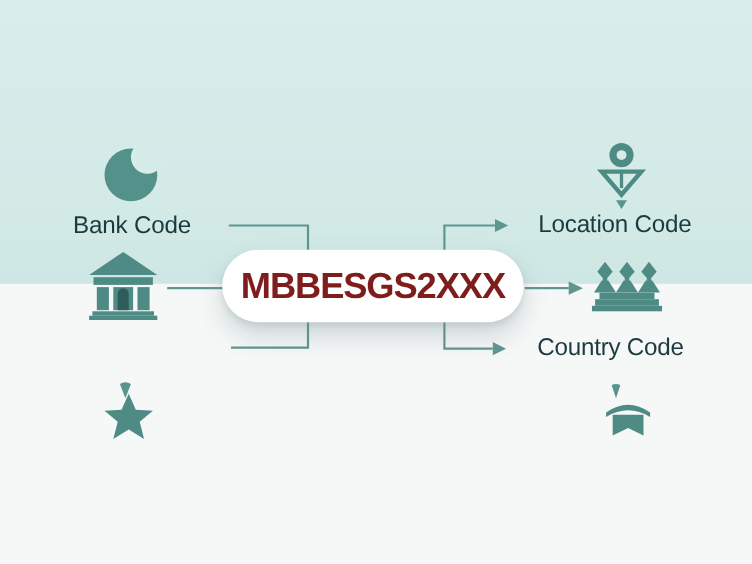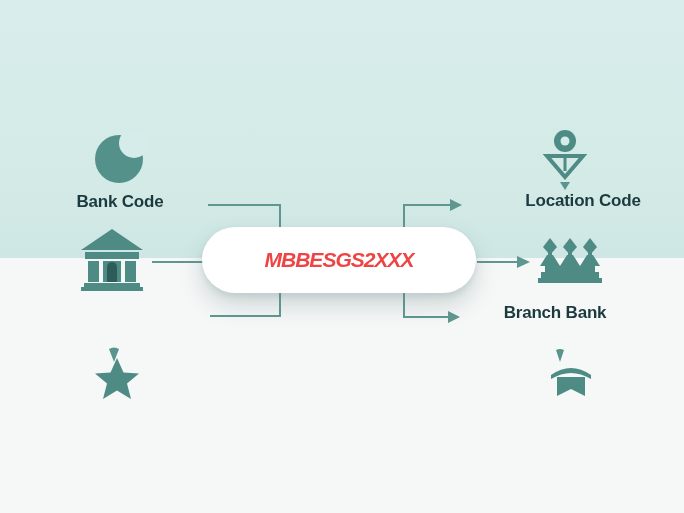--- a/index.html
+++ b/index.html
@@ -13,29 +13,29 @@
     background:linear-gradient(180deg,#d9eeec 0%,#d3eae7 70%,#cfe7e4 100%);
   }
   .connectors{position:absolute;left:0;top:0;pointer-events:none;}
   .pill{
     position:absolute;left:202px;top:227px;width:274px;height:66px;
     background:#ffffff;border-radius:34px;
     box-shadow:0 12px 22px rgba(110,140,140,0.30), 0 3px 6px rgba(110,140,140,0.18);
     display:flex;align-items:center;justify-content:center;
   }
   .pill span{
-    font-size:21px;font-weight:bold;letter-spacing:-1px;color:#ef4444;font-style:italic;
+    font-size:33px;font-weight:bold;letter-spacing:-1px;color:#7f1d1d;
   }
   .label{
     position:absolute;width:190px;text-align:center;
-    font-size:17px;font-weight:bold;color:#1b3a3e;letter-spacing:-0.2px;
+    font-size:22px;font-weight:normal;color:#1b3a3e;letter-spacing:-0.2px;
   }
   .lbl-bank{left:25px;top:192px;}
   .lbl-country{left:22px;top:303px;}
-  .lbl-location{left:488px;top:191px;}
+  .lbl-location{left:464px;top:191px;}
   .lbl-branch{left:460px;top:303px;}
   .icon{position:absolute;}
   .ic-moon{left:92px;top:132px;}
   .ic-bank{left:80px;top:227px;}
   .ic-tear-left{left:106px;top:346px;}
   .ic-star{left:90px;top:356px;}
   .ic-pin{left:541px;top:128px;}
   .ic-tri-top{left:558px;top:180px;}
   .ic-crowd{left:538px;top:238px;}
   .ic-tri-bottom{left:553px;top:348px;}
@@ -116,21 +116,21 @@
       <rect x="50" y="13" width="4" height="9"></rect>
       <polygon points="2,28 22,28 15,17 9,17"></polygon>
       <polygon points="22,28 42,28 35,17 29,17"></polygon>
       <polygon points="42,28 62,28 55,17 49,17"></polygon>
       <rect x="7" y="28" width="50" height="6"></rect>
       <rect x="3" y="34" width="58" height="6"></rect>
       <rect x="0" y="40" width="64" height="5"></rect>
     </g>
   </svg>
 
-  <div class="label lbl-branch">Branch Bank</div>
+  <div class="label lbl-branch">Country Code</div>
 
   <svg class="icon ic-tri-bottom" width="14" height="16" viewBox="0 0 14 16">
     <path d="M3,2 Q7,0 11,2 L7,14 Z" fill="#5a948e"></path>
   </svg>
 
   <svg class="icon ic-ribbon" width="44" height="36" viewBox="0 0 44 36">
     <path d="M2,13 Q22,-1 42,13 L42,17 Q22,5 2,17 Z" fill="#4f8b85"></path>
     <polygon points="8,15 36,15 36,34 22,27 8,34" fill="#4f8b85"></polygon>
   </svg>
 

